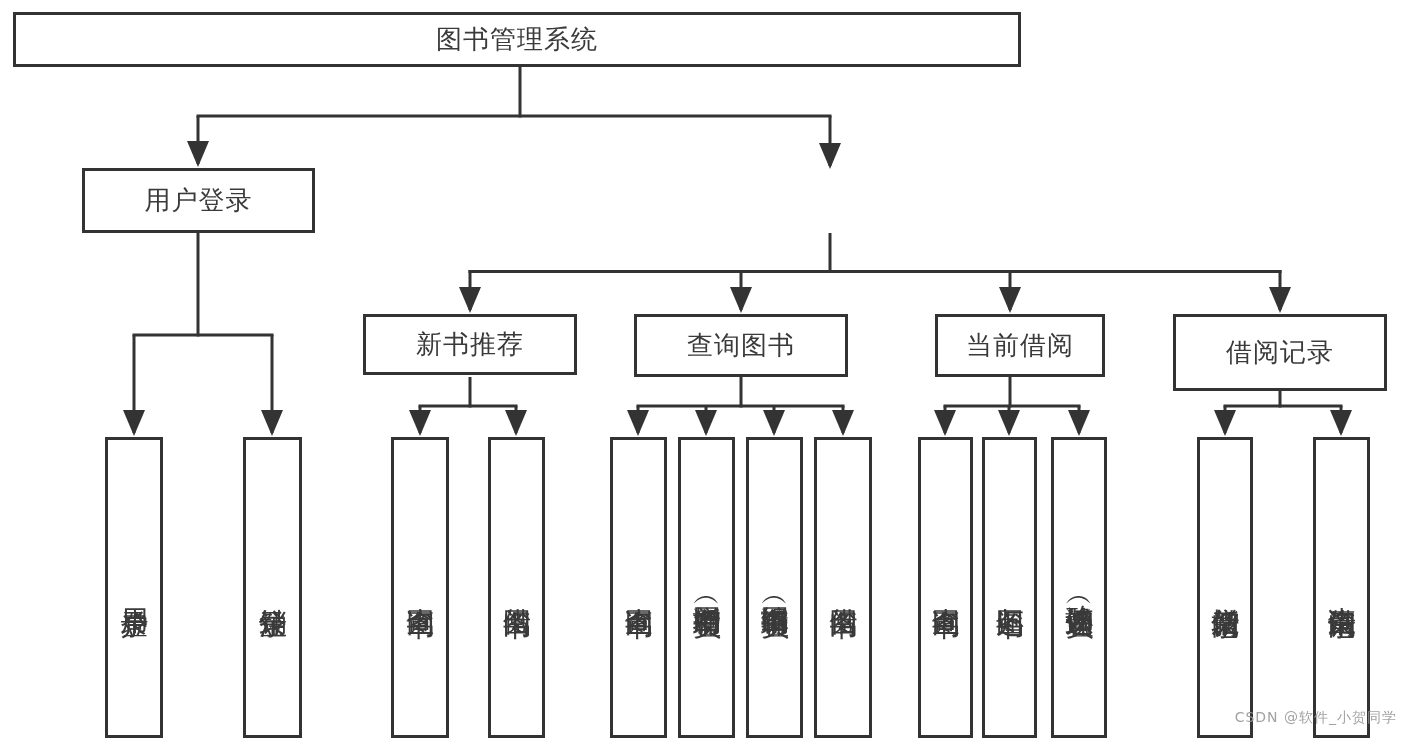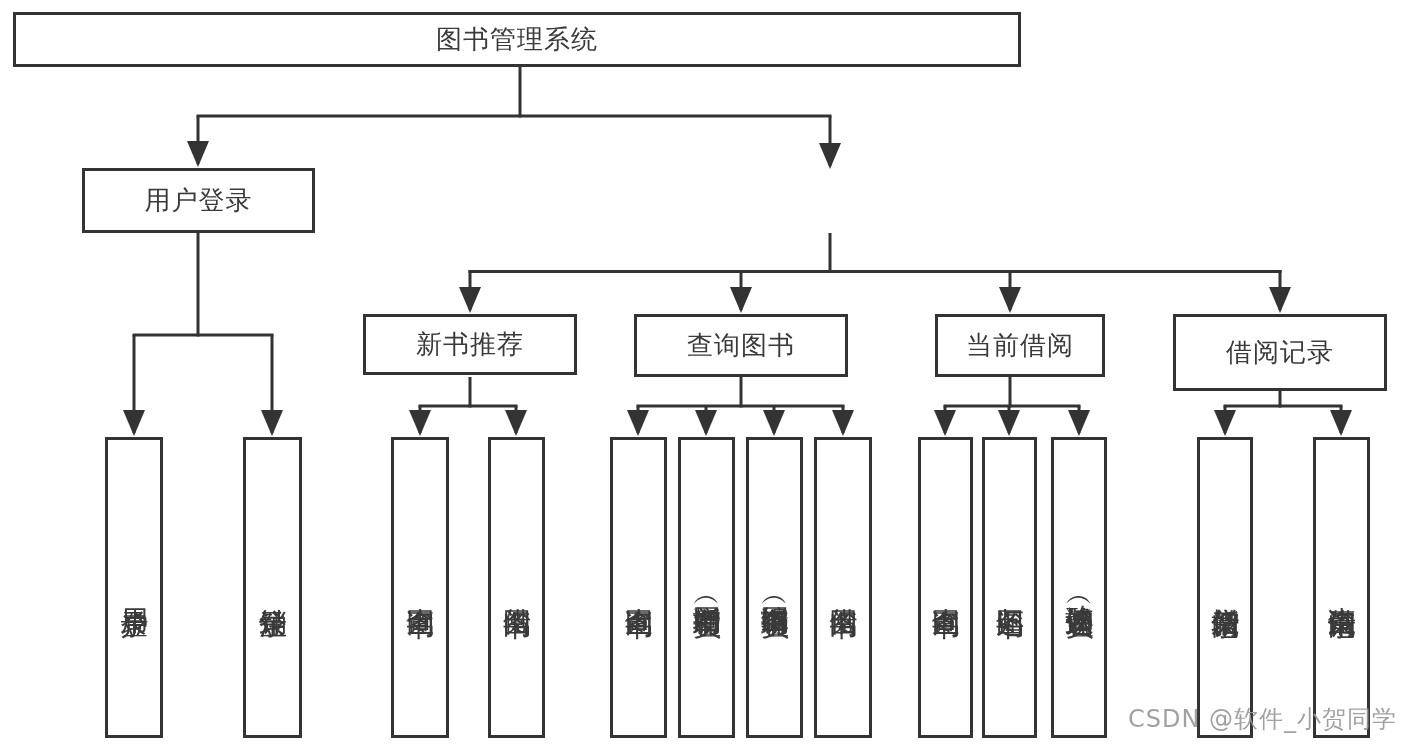--- a/index.html
+++ b/index.html
@@ -40,22 +40,22 @@
   .vnode {
     writing-mode: vertical-rl;
     text-orientation: mixed;
     font-size: 28px;
     letter-spacing: 1px;
     line-height: 1;
   }
   .watermark {
     position: absolute;
     right: 8px;
-    bottom: 12px;
-    font-size: 24px;
+    bottom: 20px;
+    font-size: 14px;
     letter-spacing: 1px;
     color: var(--watermark, #9a9a9a);
     opacity: 0.92;
     z-index: 10;
     white-space: nowrap;
   }
 </style>
 </head>
 <body>
 

